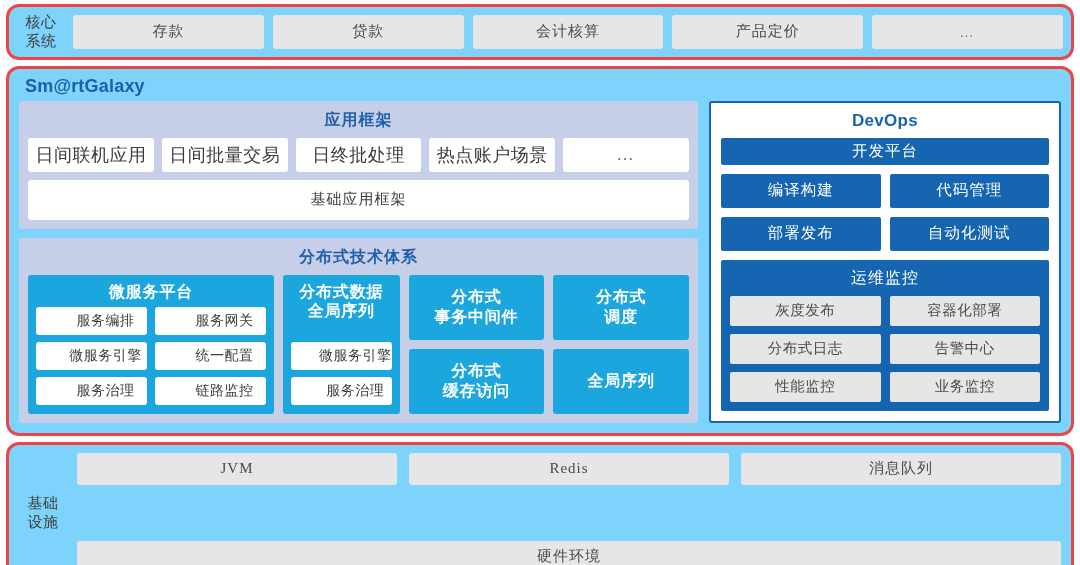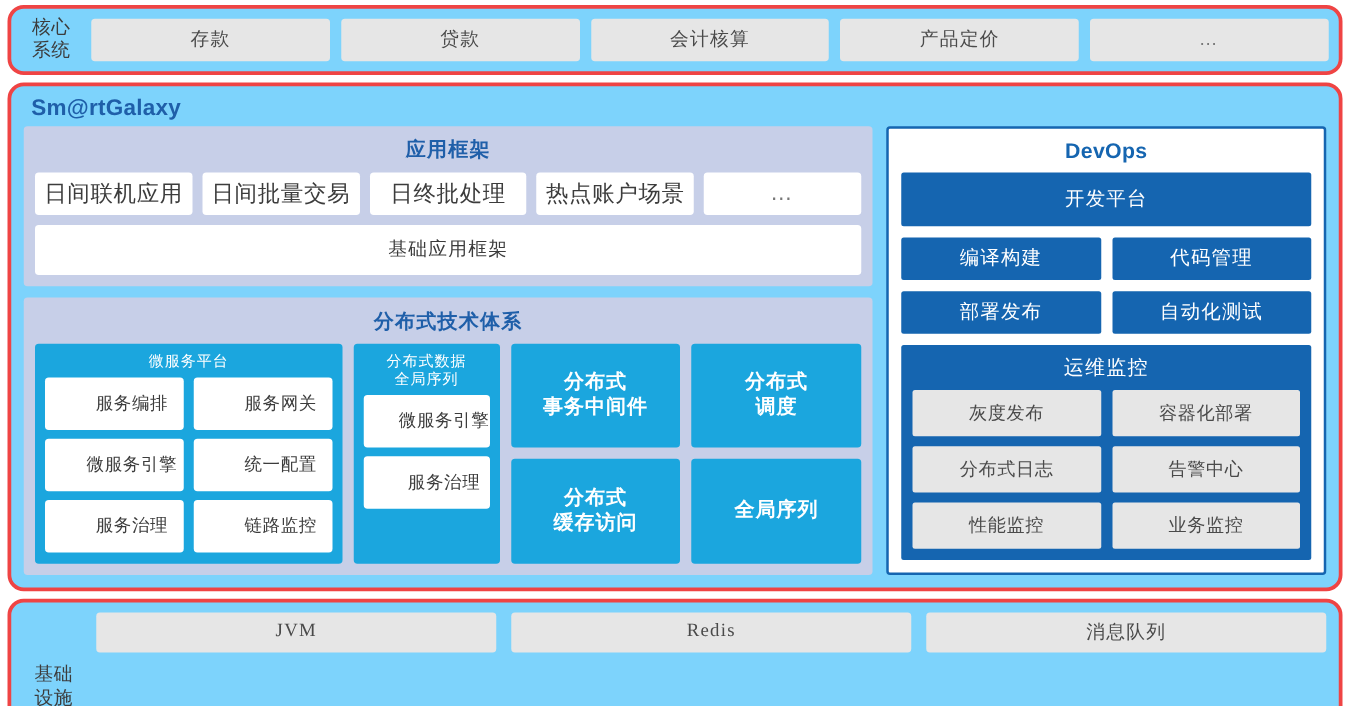--- a/index.html
+++ b/index.html
@@ -128,36 +128,36 @@
     align-items: stretch;
   }
   .cyan-card {
     background: #1ba6de;
     border-radius: 3px;
     display: flex; flex-direction: column;
   }
   .cyan-head {
     text-align: center;
     color: #ffffff;
-    font-weight: normal;
-    font-size: 12px;
+    font-weight: bold;
+    font-size: 16px;
     letter-spacing: .8px;
     line-height: 1.2;
     padding: 7px 4px 6px 4px;
   }
   .col-micro { flex: 0 0 246px; padding: 0 8px 9px 8px; }
-  .col-store { flex: 0 0 113px; padding: 0 8px 9px 8px; }
+  .col-store { flex: 0 0 113px; padding: 0 8px 9px 8px; justify-content: space-between; }
   .col-pair  { flex: 1 1 0; display: flex; flex-direction: column; gap: 9px; background: none; }
   .cyan-chip-rows { display: flex; flex-direction: column; gap: 7px; }
   .chip-row { display: flex; gap: 8px; }
   .inner-chip {
     flex: 1 1 0;
     background: #ffffff;
     border-radius: 3px;
-    height: 42px;
+    height: 28px;
     display: flex; align-items: center; justify-content: center;
     font-size: 14px;
     color: #3c3c3c;
     letter-spacing: .5px;
     white-space: nowrap;
     padding-left: 28px;
   }
   .solo-card {
     flex: 1 1 0;
     background: #1ba6de;
@@ -184,21 +184,21 @@
     text-align: center;
     font-size: 17px;
     font-weight: bold;
     color: #1565b0;
     letter-spacing: .3px;
     padding: 3px 0 7px 0;
   }
   .dark-wide {
     background: #1565b0;
     border-radius: 2px;
-    height: 43px;
+    height: 27px;
     display: flex; align-items: center; justify-content: center;
     color: #ffffff;
     font-size: 15.5px;
     letter-spacing: 1px;
   }
   .dark-row { display: flex; gap: 9px; margin-top: 9px; }
   .dark-chip {
     flex: 1 1 0;
     background: #1565b0;
     border-radius: 2px;

